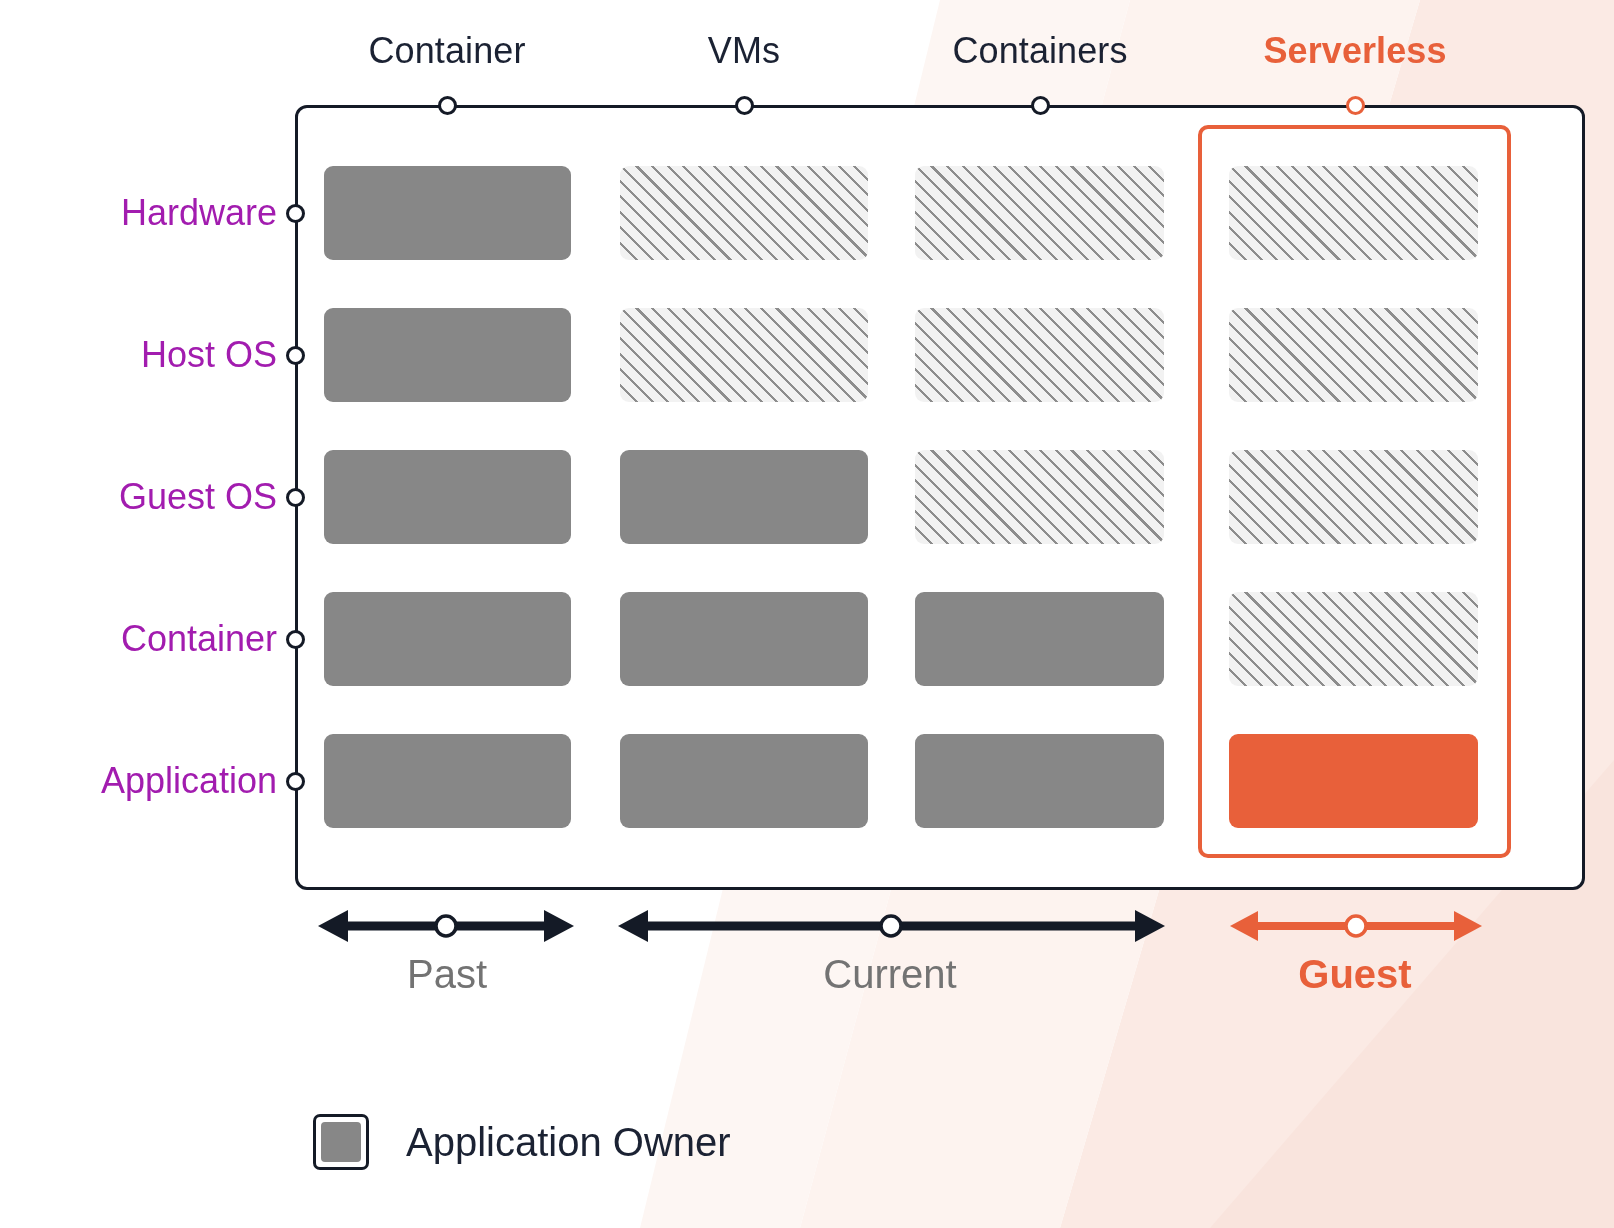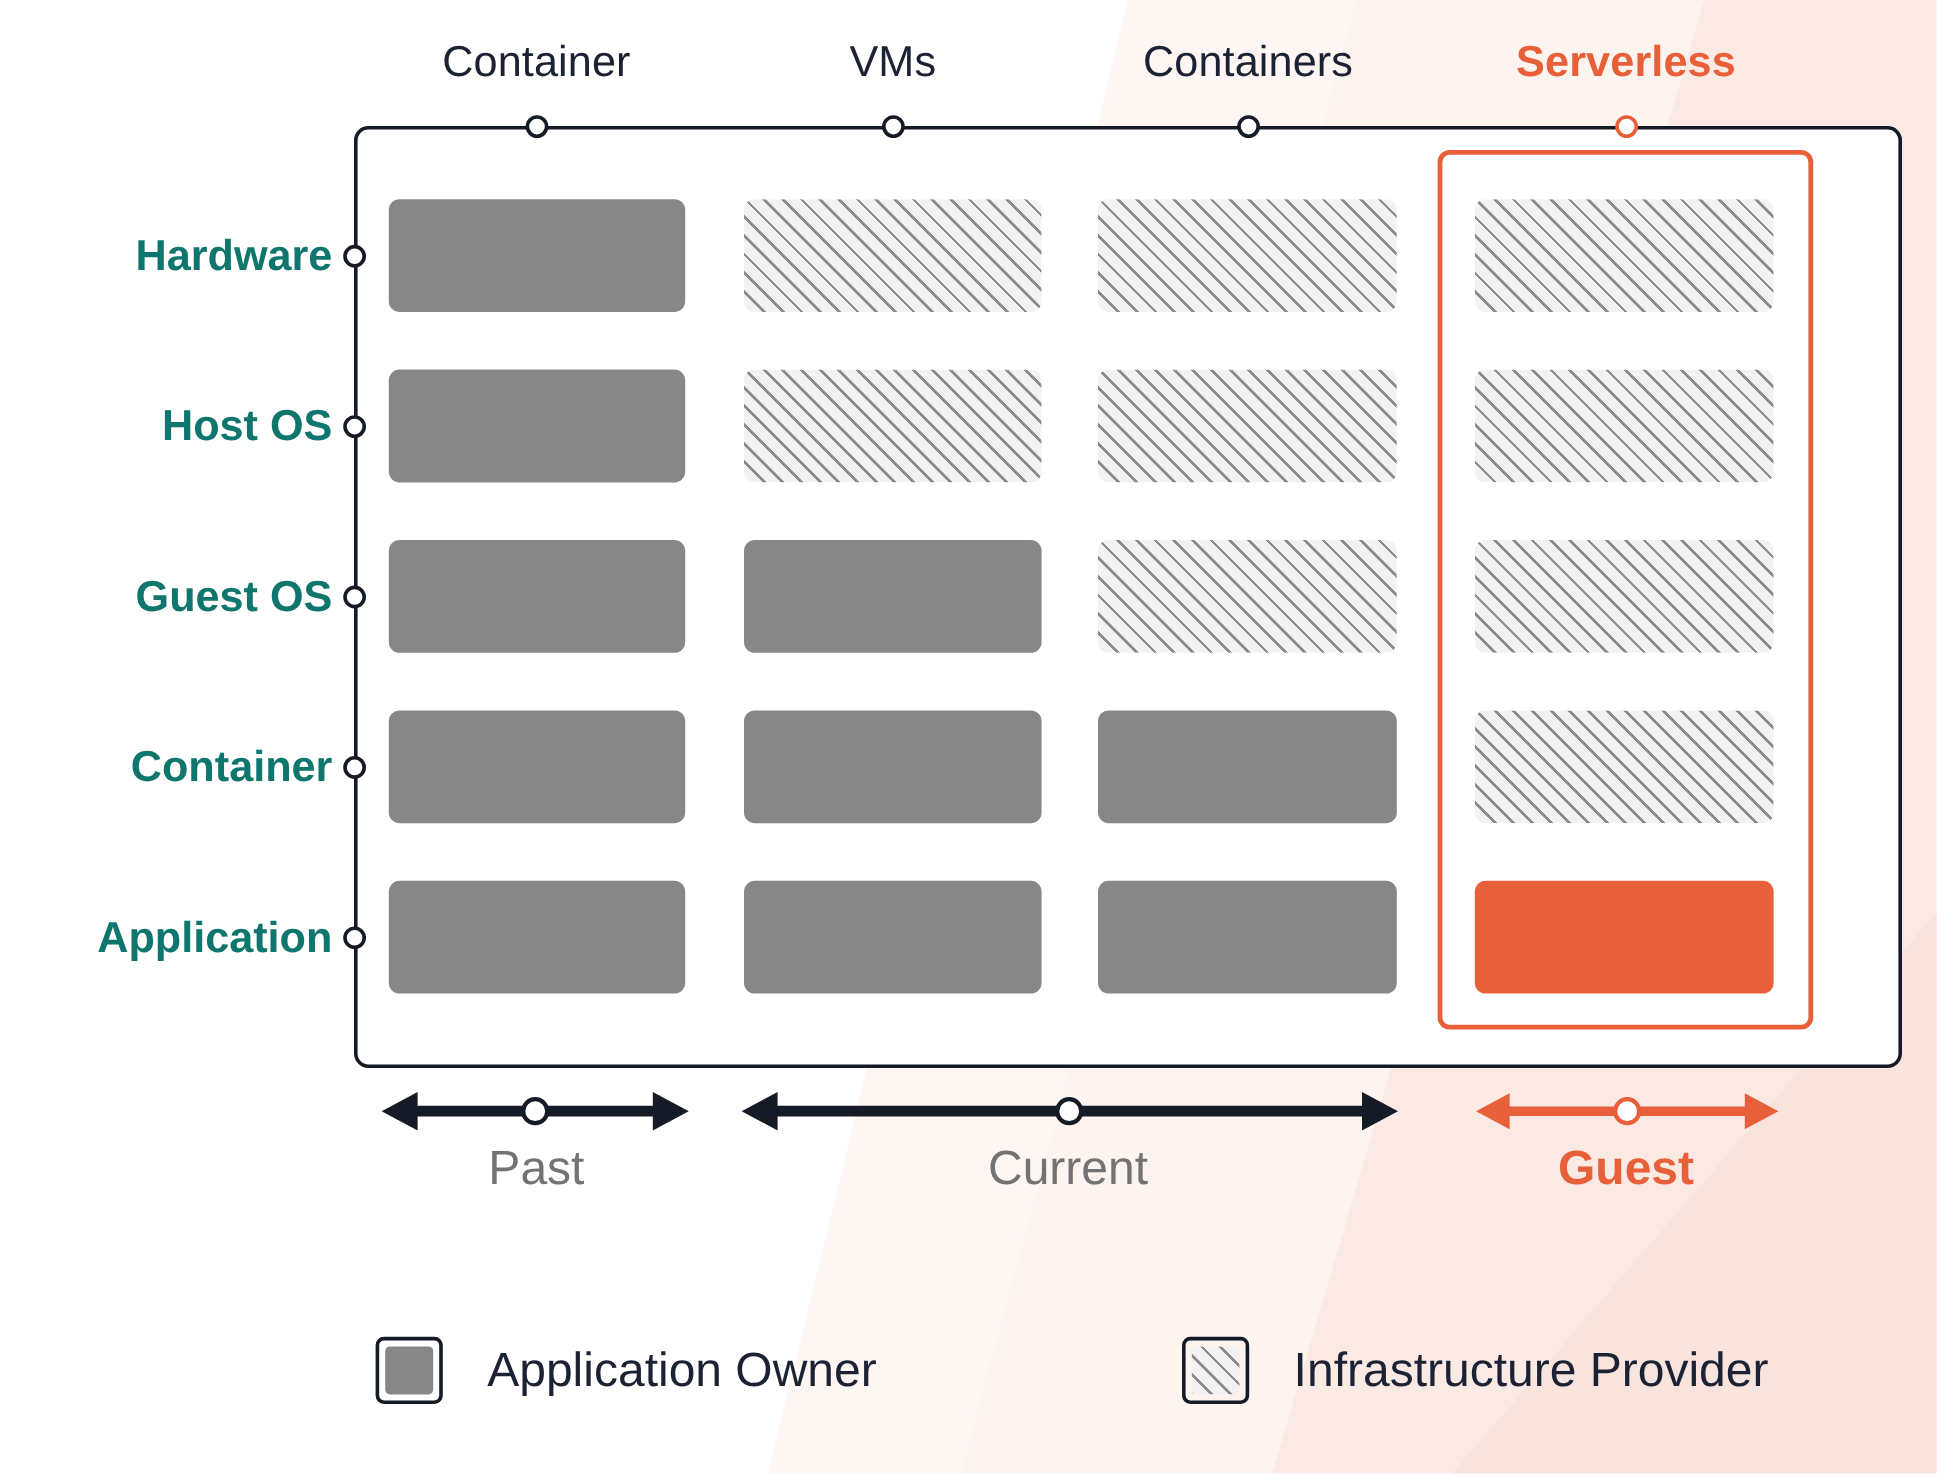--- a/index.html
+++ b/index.html
@@ -51,24 +51,23 @@
     z-index:6;
   }
   .node.accent{border-color:#e8603a;}
 
   
   .row-label{
     position:absolute;
     right:1337px;                 
     transform:translateY(-50%);
     font-size:36px;
-    color:#0f766e;
+    color:#a21caf;
     white-space:nowrap;
     text-align:right;
-    font-weight:bold;
   }
 
   
   .cell{
     position:absolute;
     height:94px;
     border-radius:9px;
     box-sizing:border-box;
   }
   .cell.owner{background:#878787;}
@@ -231,21 +230,15 @@
   <div class="period-label" style="left:890px">Current</div>
   <div class="period-label accent" style="left:1355px">Guest</div>
 
   <div id="legend">
     <div class="legend-item" style="left:313px;top:8px;">
       <span class="legend-swatch">
           <span class="sw-owner"></span>
         </span>
       <span class="legend-text">Application Owner</span>
     </div>
-    <div class="legend-item" style="left:985px;top:8px;">
-      <span class="legend-swatch">
-          <span class="sw-infra"></span>
-        </span>
-      <span class="legend-text">Infrastructure Provider</span>
-    </div>
   </div>
 
 </div>
 
 </body></html>

